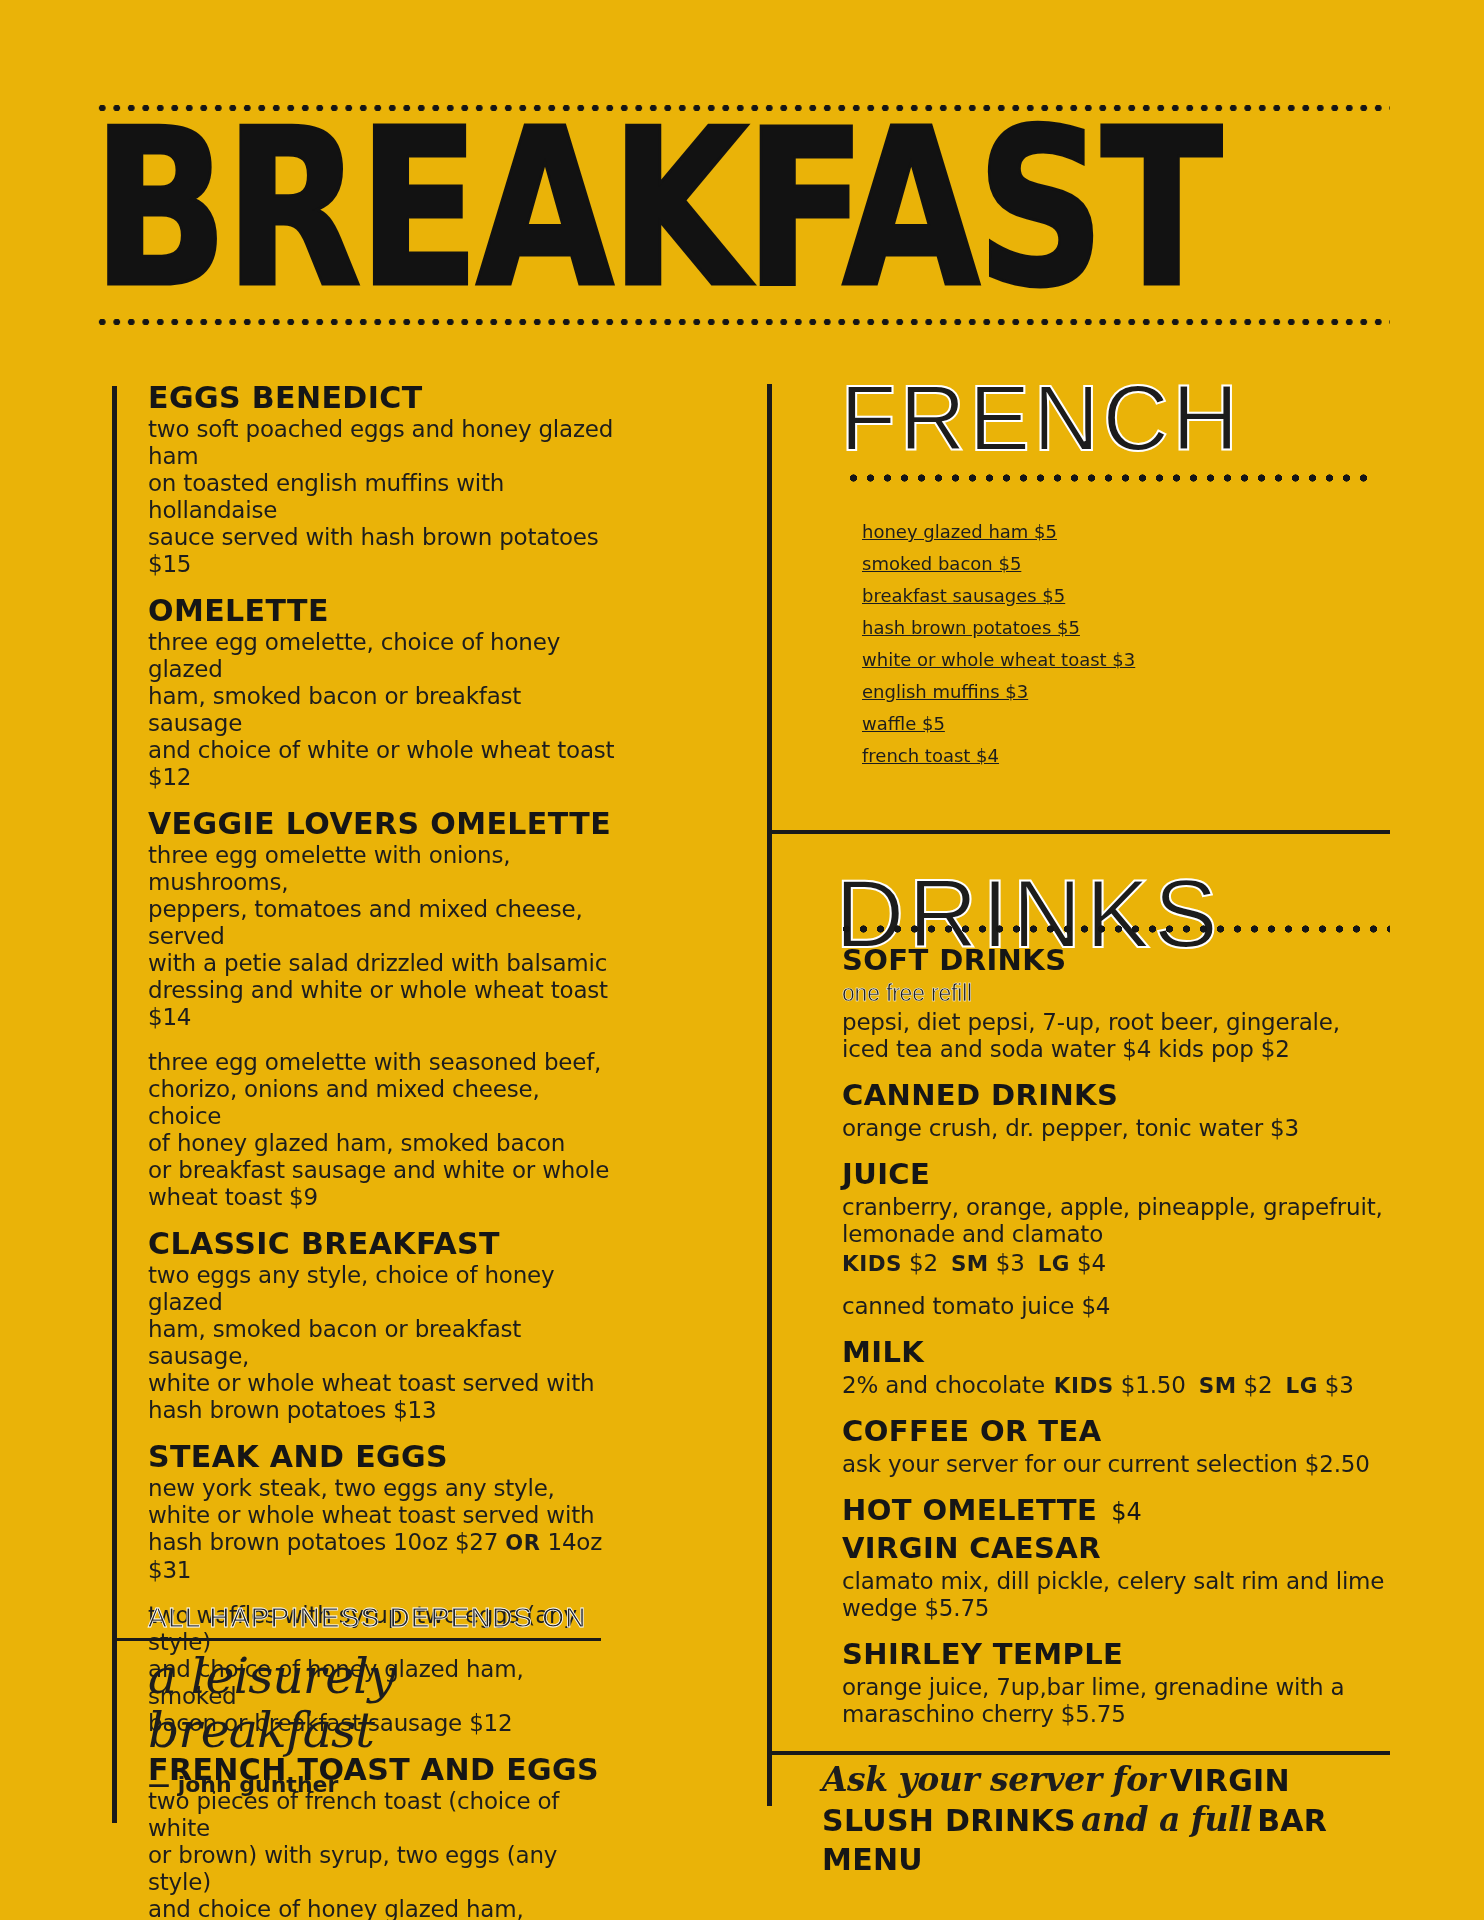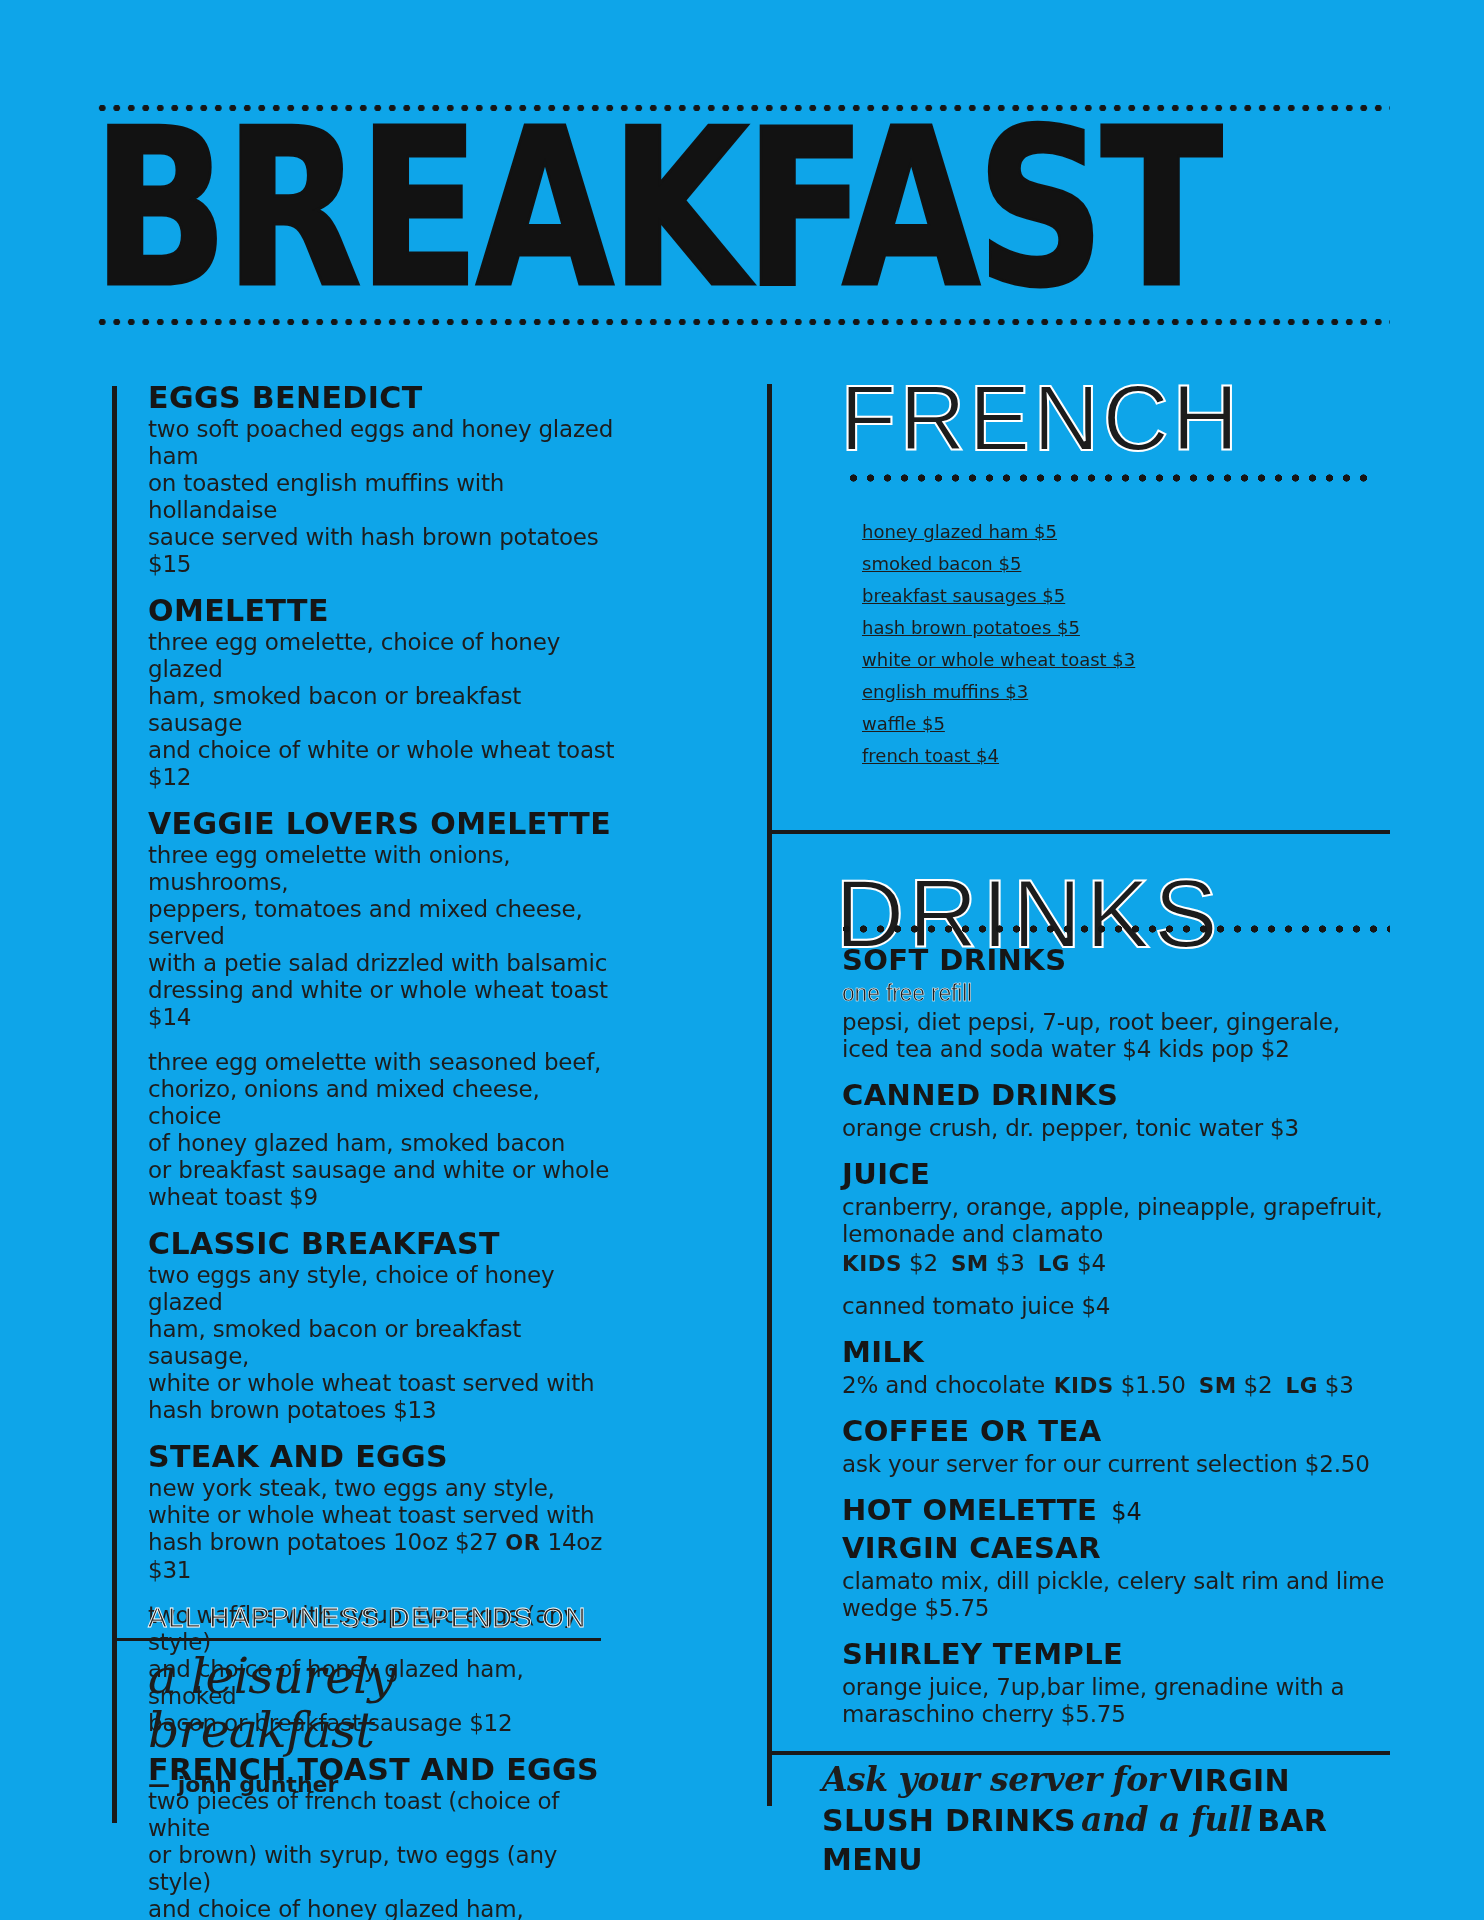--- a/index.html
+++ b/index.html
@@ -1,17 +1,17 @@
 <!DOCTYPE html>
 <html><head>
 <meta charset="utf-8">
 <style>
   html,body { margin:0; padding:0; }
   body { width:1484px; height:1920px; background:#ffffff; font-family:"DejaVu Sans", sans-serif; color:#1b1b1b; }
-  .page { position:relative; width:1484px; height:1920px; overflow:hidden; background:#0ea5e9; }
+  .page { position:relative; width:1484px; height:1920px; overflow:hidden; background:#eab308; }
 
   
   .dots { position:absolute; height:8px;
           background-image: radial-gradient(circle, #161616 3.1px, transparent 3.5px);
           background-size:14.5px 8px; background-repeat:repeat-x; background-position:left center; }
   .dots-top    { left:95px;  top:104px; width:1295px; }
   .dots-bottom { left:95px;  top:318px; width:1295px; }
   .dots-sides  { left:845px; top:474px; width:532px;
                  background-image: radial-gradient(circle, #161616 3.4px, transparent 3.8px);
                  background-size:17px 8px; }

